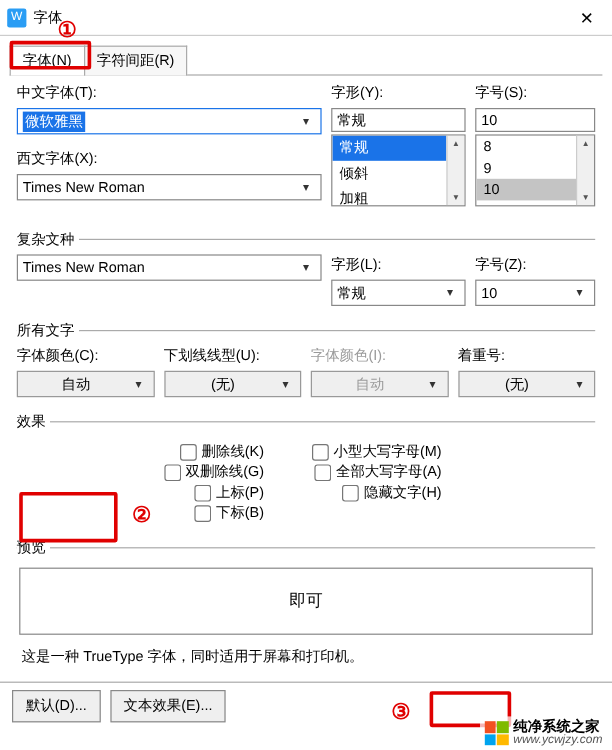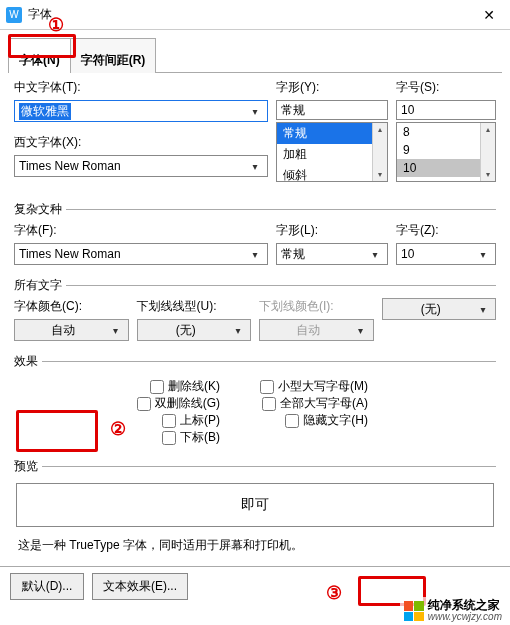--- a/index.html
+++ b/index.html
@@ -35,27 +35,26 @@
     display: flex; align-items: center; justify-content: center;
     font-size: 14px;
   }
   .tabs {
     display: flex;
     border-bottom: 1px solid #aaa;
     margin: 8px 8px 0 8px;
     position: relative;
   }
   .tab {
-    padding: 13px 10px 4px 10px;
+    padding: 3px 10px 4px 10px;
     border: 1px solid #aaa;
     border-bottom: none;
     background: #f7f7f7;
     margin-right: -1px;
     margin-bottom: -1px;
-    font-weight: bold;
   }
   .tab.active { background: #fff; }
   .content { padding: 6px 14px; }
   .row { display: flex; gap: 8px; margin-bottom: 4px; align-items: flex-start; }
   .col { display: flex; flex-direction: column; gap: 2px; }
   .col label { margin-bottom: 2px; }
   .combo {
     border: 1px solid #888;
     height: 22px;
     display: flex;
@@ -106,21 +105,21 @@
   fieldset legend {
     padding:0 4px 0 0;
     margin-left:0;
     font-size:12px;
   }
   .cb-row { display:flex; gap:40px; margin:4px 0 4px 6px; }
   .cb { display:flex; align-items:center; gap:4px;justify-content:flex-end; }
   .cb input { margin:0; width:14px; height:14px; }
   .preview-box {
     border:1px solid #888;
-    height:44px;
+    height:56px;
     display:flex; align-items:center; justify-content:center;
     margin:4px 2px;
     font-size:14px;
   }
   .desc { margin:6px 4px; }
   .bottom-bar {
     border-top:1px solid #aaa;
     padding:6px 10px;
     display:flex;
     gap:8px;
@@ -199,22 +198,22 @@
       </div>
     </div>
     <div class="col" style="width:112px">
       <label>字形(Y):</label>
       <div class="combo" style="height:20px">
         <span>常规</span>
       </div>
       <div class="listbox">
         <div class="listbox-inner">
           <div class="item sel-item">常规</div>
+          <div class="item">倾斜</div>
           <div class="item">加粗</div>
-          <div class="item">倾斜</div>
         </div>
         <div class="scrollbar">
             <span>▴</span>
             <span>▾</span>
           </div>
       </div>
     </div>
     <div class="col" style="width:100px">
       <label>字号(S):</label>
       <div class="combo" style="height:20px">
@@ -243,21 +242,20 @@
       </div>
     </div>
     <div style="width:112px"></div>
     <div style="width:100px"></div>
   </div>
 
   <fieldset style="margin-top:24px">
     <legend>复杂文种</legend>
     <div class="row">
       <div class="col" style="flex:1.4">
-        <label>字体(F):</label>
         <div class="combo">
           <span>Times New Roman</span>
           <span class="caret">▾</span>
         </div>
       </div>
       <div class="col" style="width:112px">
         <label>字形(L):</label>
         <div class="combo">
           <span>常规</span>
           <span class="caret">▾</span>
@@ -284,27 +282,28 @@
         </div>
       </div>
       <div class="col" style="flex:1">
         <label>下划线线型(U):</label>
         <div class="combo select-btn">
           <span class="lbl">(无)</span>
           <span class="caret">▾</span>
         </div>
       </div>
       <div class="col" style="flex:1">
-        <label class="disabled">下划线颜色(I):</label>
+        <label class="disabled">字体颜色(I):</label>
         <div class="combo select-btn disabled">
           <span class="lbl">自动</span>
           <span class="caret">▾</span>
         </div>
       </div>
       <div class="col" style="flex:1">
+        <label>着重号:</label>
         <div class="combo select-btn">
           <span class="lbl">(无)</span>
           <span class="caret">▾</span>
         </div>
       </div>
     </div>
   </fieldset>
 
   <fieldset>
     <legend>效果</legend>

